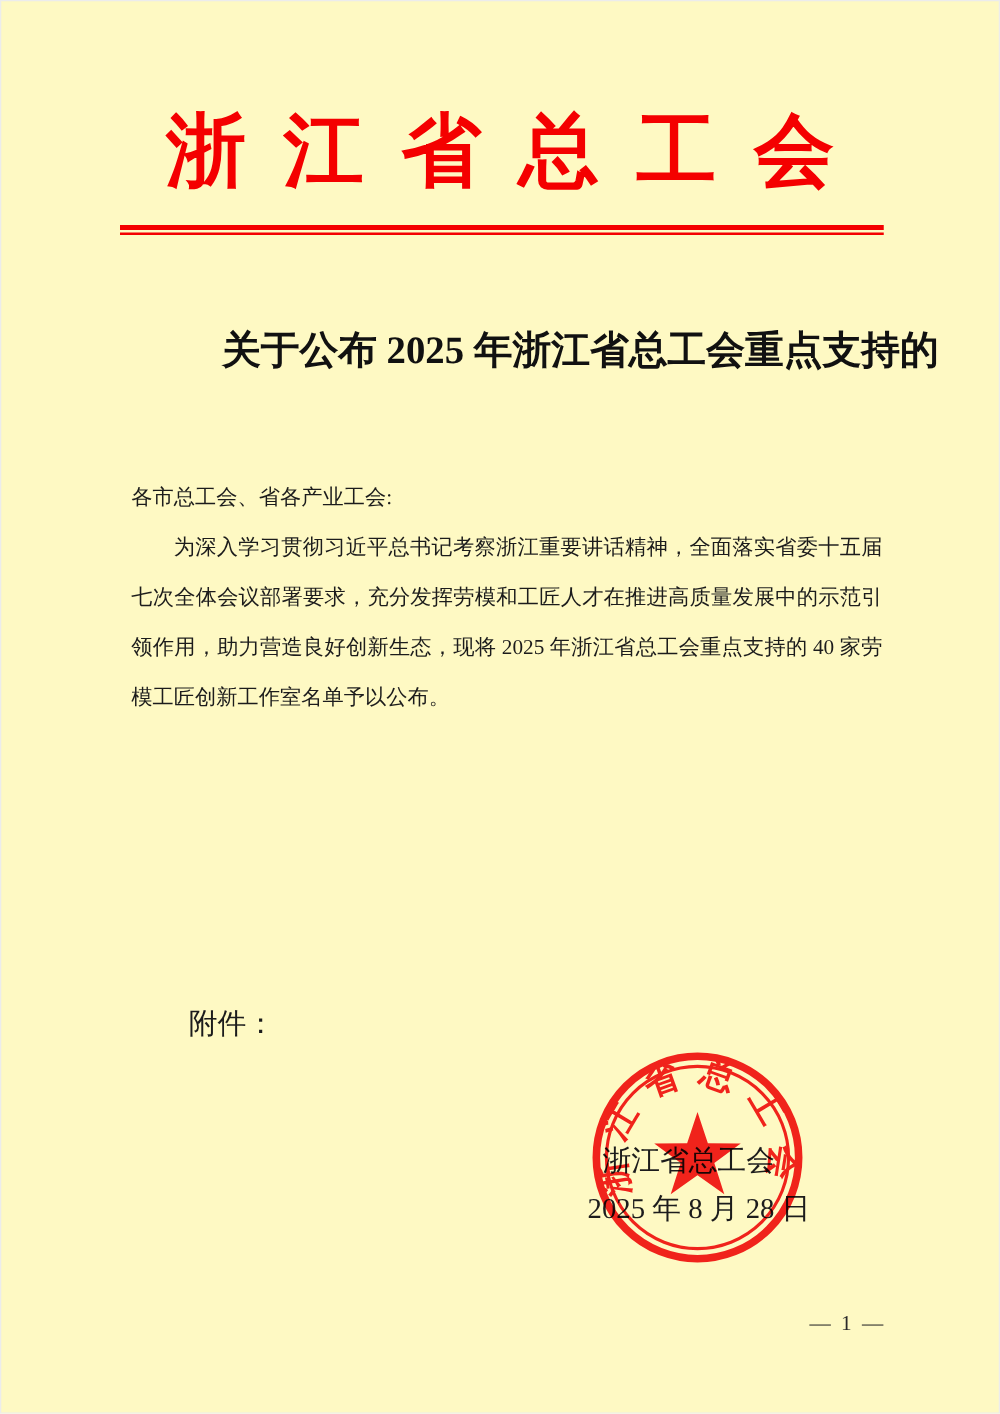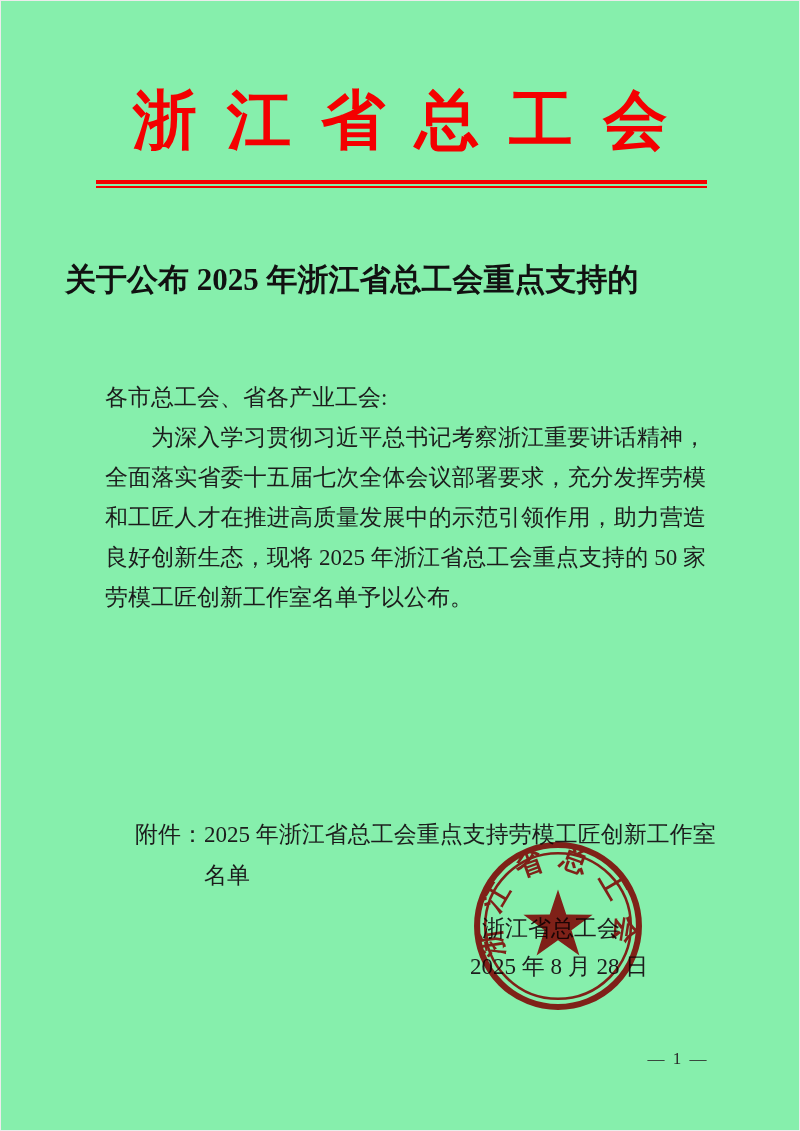--- a/index.html
+++ b/index.html
@@ -1,20 +1,20 @@
 <!DOCTYPE html>
 <html><head>
 <meta charset="utf-8">
 <style>
   html, body { margin: 0; padding: 0; background: #ffffff; }
   .page {
     position: relative;
     width: 800px;
     height: 1131px;
-    background: #86efac;
+    background: #fef9c3;
     box-sizing: border-box;
     border: 1px solid #ececec;
     overflow: hidden;
     font-family: "Liberation Serif", "DejaVu Serif", serif;
     color: #1c1c1c;
   }
 
   
   .org-header {
     position: absolute;
@@ -33,51 +33,50 @@
     position: absolute;
     left: 95px; top: 179px;
     width: 611px;
   }
   .red-rule .thick { height: 4px; background: currentColor; }
   .red-rule .thin  { height: 2px; background: currentColor; margin-top: 2px; }
 
   
   .doc-title {
     position: absolute;
-    top: 257px; left: 64px;
+    top: 257px; left: 50px;
     width: 700px;
-    text-align: left;
+    text-align: right;
     font-size: 31px;
     font-weight: 700;
     line-height: 44px;
     color: #111111;
   }
 
   
   .body-block {
     position: absolute;
     top: 377px; left: 104px;
     width: 601px;
-    font-size: 23px;
+    font-size: 17px;
     line-height: 40px;
     text-align: justify;
     text-justify: inter-ideograph;
   }
   .body-block p { margin: 0; text-indent: 2em; }
   .body-block p.salutation { text-indent: 0; }
 
   
   .attachment {
     position: absolute;
-    top: 797px; left: 134px;
+    top: 797px; left: 150px;
     font-size: 23px;
     line-height: 41px;
     display: flex;
-    align-items: flex-start;
-    margin-top: 16px;
+    align-items: flex-end;
   }
   .attachment .att-label { white-space: nowrap; }
   .attachment .att-lines { display: block; }
   .attachment .att-lines div { white-space: nowrap; }
 
   
   .signature-org  { position: absolute; top: 912px; left: 481px; font-size: 23px; }
   .signature-date { position: absolute; top: 950px; left: 469px; font-size: 23px; }
 
   
@@ -119,29 +118,25 @@
     <div class="thick"></div>
     <div class="thin"></div>
   </div>
 
   <div class="doc-title">
     <div>关于公布 2025 年浙江省总工会重点支持的</div>
   </div>
 
   <div class="body-block">
     <p class="salutation">各市总工会、省各产业工会:</p>
-    <p>为深入学习贯彻习近平总书记考察浙江重要讲话精神，全面落实省委十五届七次全体会议部署要求，充分发挥劳模和工匠人才在推进高质量发展中的示范引领作用，助力营造良好创新生态，现将 2025 年浙江省总工会重点支持的 50 家劳模工匠创新工作室名单予以公布。</p>
+    <p>为深入学习贯彻习近平总书记考察浙江重要讲话精神，全面落实省委十五届七次全体会议部署要求，充分发挥劳模和工匠人才在推进高质量发展中的示范引领作用，助力营造良好创新生态，现将 2025 年浙江省总工会重点支持的 40 家劳模工匠创新工作室名单予以公布。</p>
   </div>
 
   <div class="attachment">
     <span class="att-label">附件：</span>
-    <span class="att-lines">
-      <div>2025 年浙江省总工会重点支持劳模工匠创新工作室</div>
-      <div>名单</div>
-    </span>
   </div>
 
   <div class="signature-org">浙江省总工会</div>
   <div class="signature-date">2025 年 8 月 28 日</div>
 
   <div class="seal red-ink" style="color: rgb(240, 16, 16);">
     <svg viewBox="0 0 170 170" xmlns="http://www.w3.org/2000/svg">
       <circle cx="85" cy="85" r="80" fill="none" stroke="currentColor" stroke-width="6"></circle>
       <circle cx="85" cy="85" r="72" fill="none" stroke="currentColor" stroke-width="2.5"></circle>
       <polygon fill="currentColor" points="85,49 93.2,73.7 119.2,73.9 98.3,89.3 106.2,114.1 85,99 63.8,114.1 71.7,89.3 50.8,73.9 76.8,73.7"></polygon>

